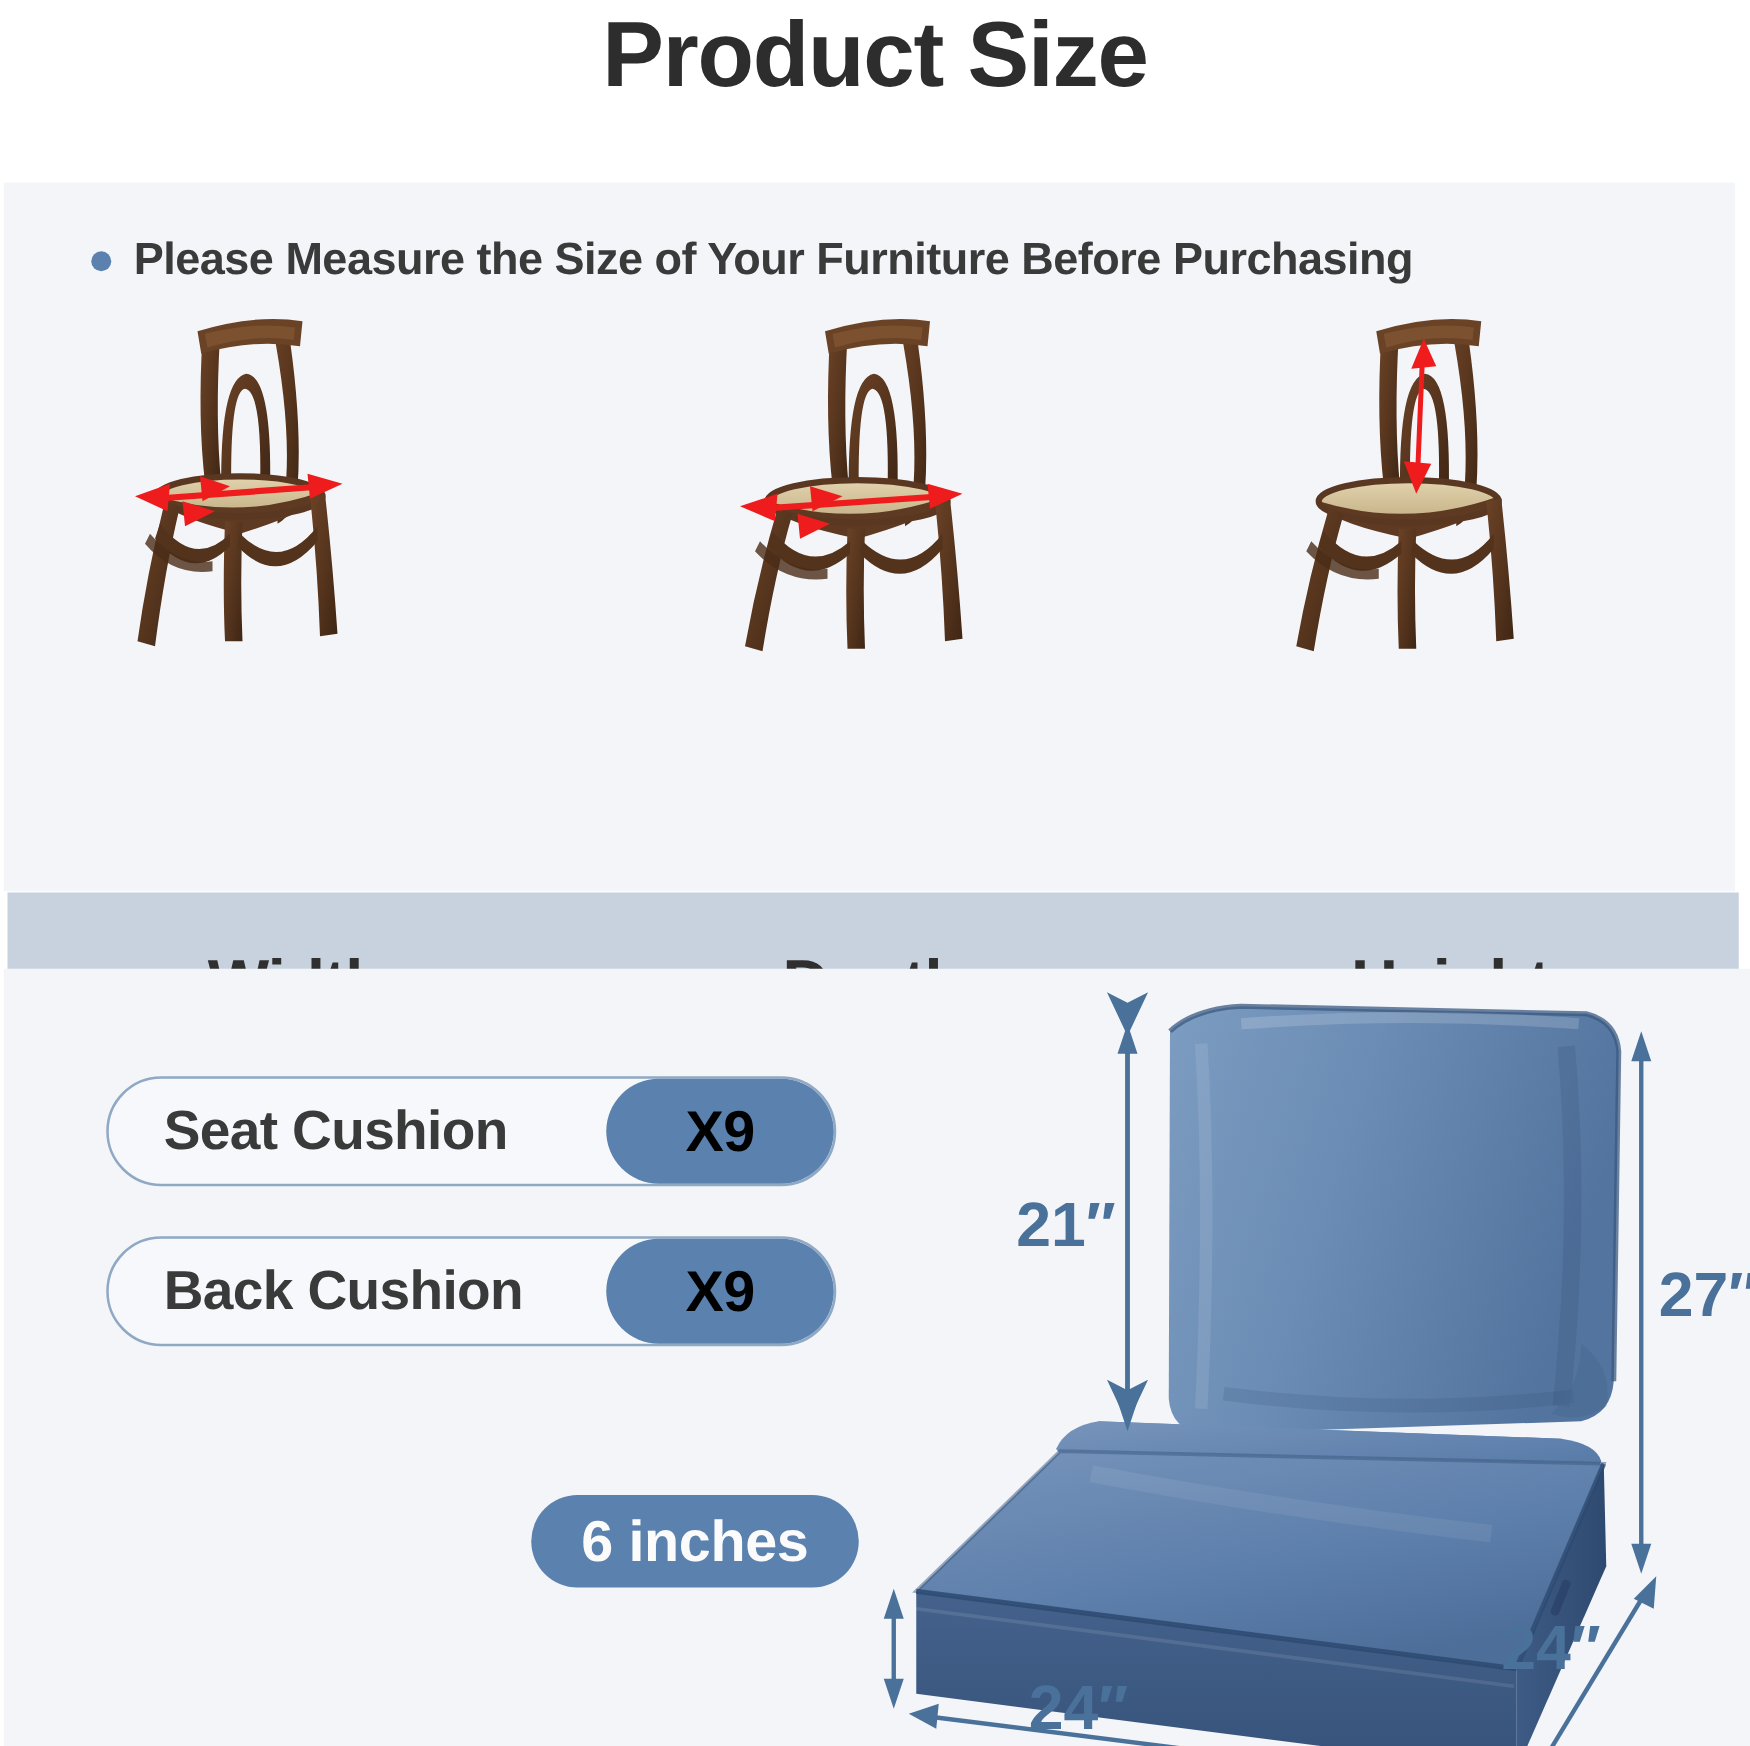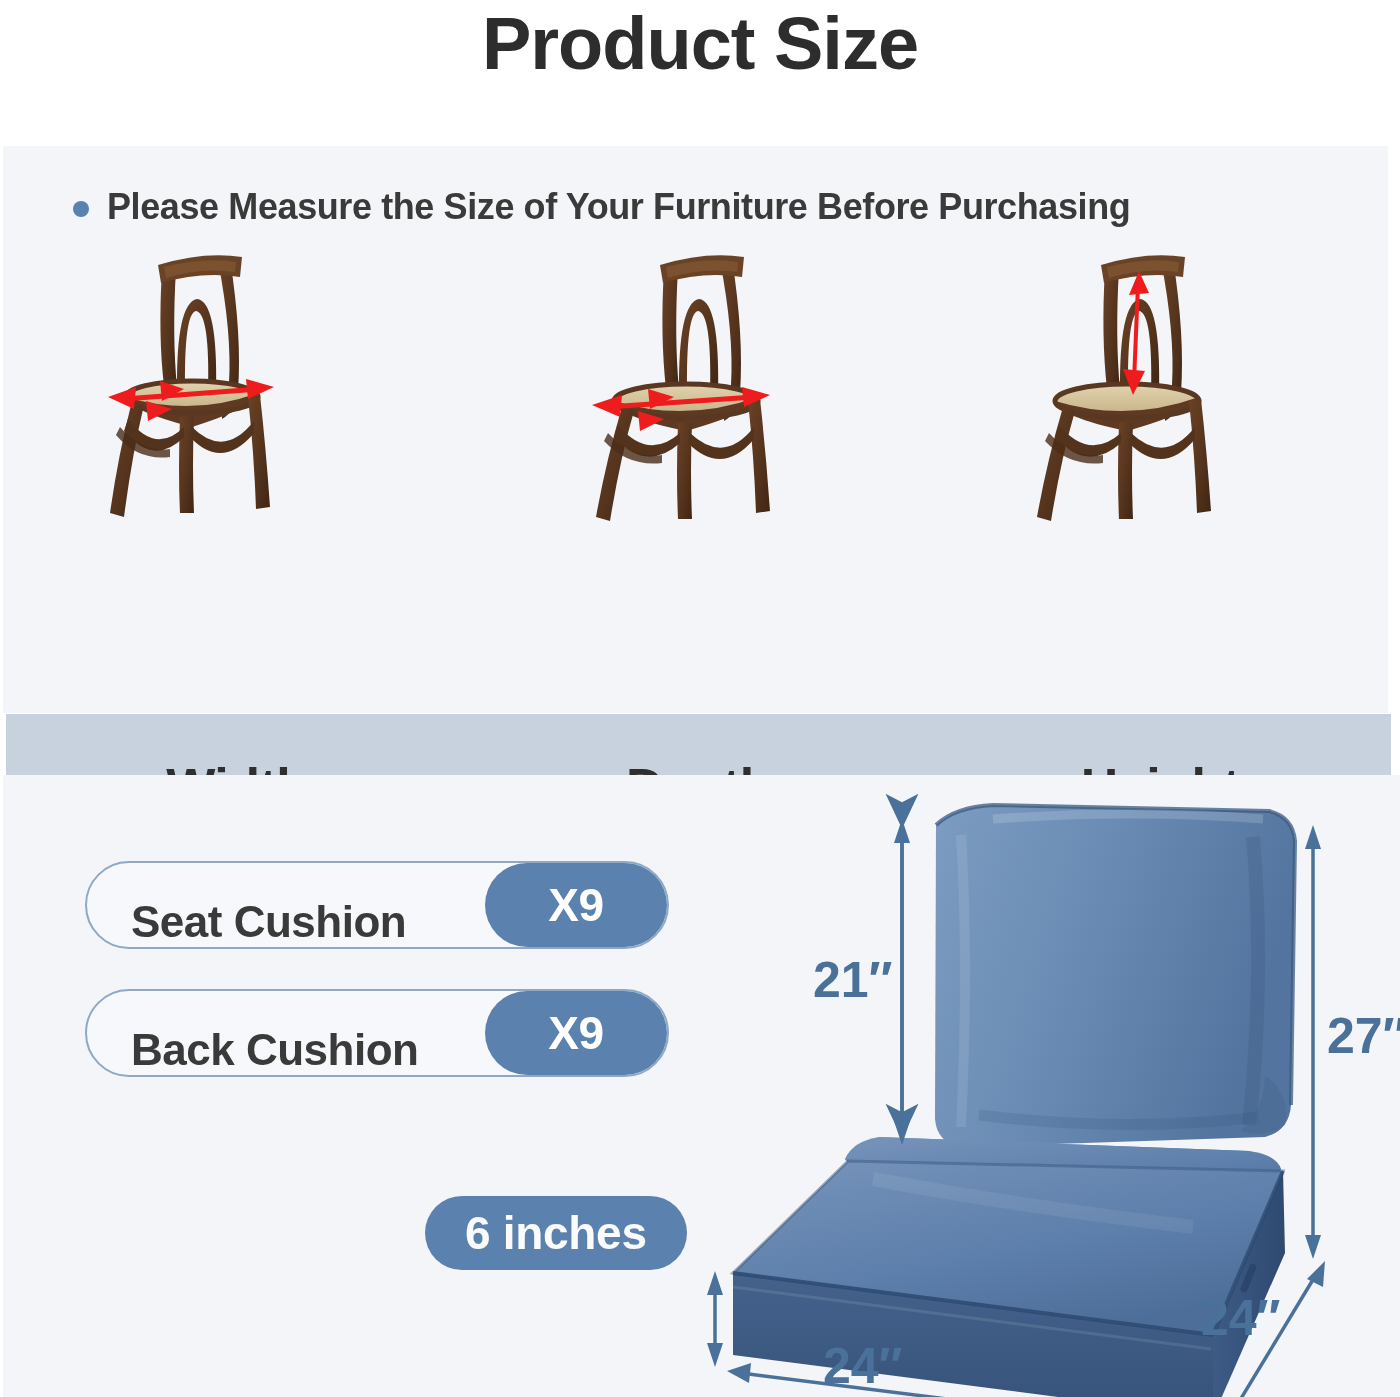--- a/index.html
+++ b/index.html
@@ -65,32 +65,32 @@
     width: 1397px; height: 622px;
     background: #f3f5f8;
   }
 
   .pill {
     position: absolute;
     height: 88px; width: 584px;
     border: 2px solid #8fa8c4;
     border-radius: 46px;
     background: #f6f8fb;
-    display: flex; align-items: flex-end;
+    display: flex; align-items: center;
   }
   .pill-label {
     flex: 1 1 auto; padding-left: 44px;
     font-size: 44px; font-weight: bold; color: #3a3a3a; letter-spacing: -0.5px;
     white-space: nowrap;
   }
   .pill-qty {
     flex: 0 0 auto; width: 182px; height: 100%;
     border-radius: 46px; background: #5b82ae;
     display: flex; align-items: center; justify-content: center;
-    font-size: 46px; font-weight: bold; color: #ffffff; letter-spacing: -0.5px;
+    font-size: 46px; font-weight: bold; color: #000000; letter-spacing: -0.5px;
   }
   #pill-seat  { left: 82px; top: 86px; }
   #pill-back  { left: 82px; top: 214px; gap: 40px; }
 
   .badge-inches {
     position: absolute; left: 422px; top: 421px;
     height: 74px; padding: 4px 40px;
     border-radius: 38px; background: #5b82ae;
     display: flex; align-items: center; justify-content: center;
     font-size: 46px; font-weight: bold; color: #fbfbfb; letter-spacing: -0.3px;

